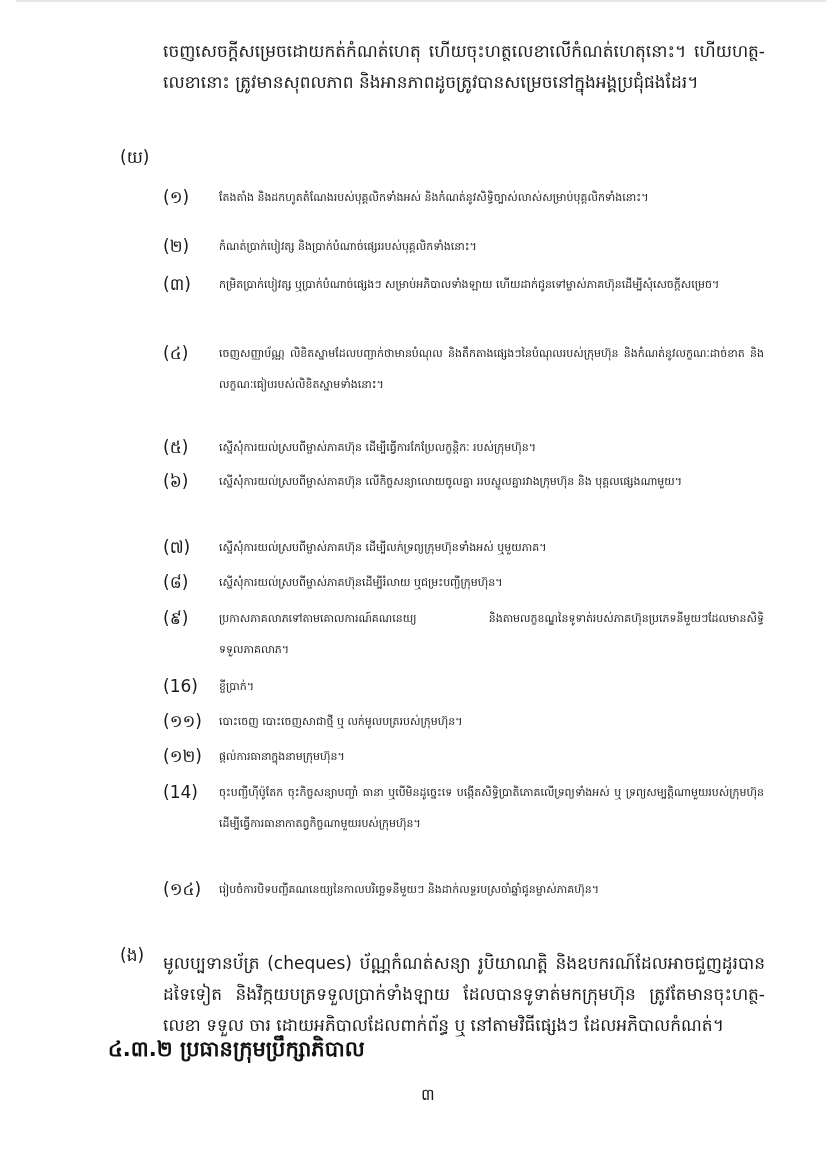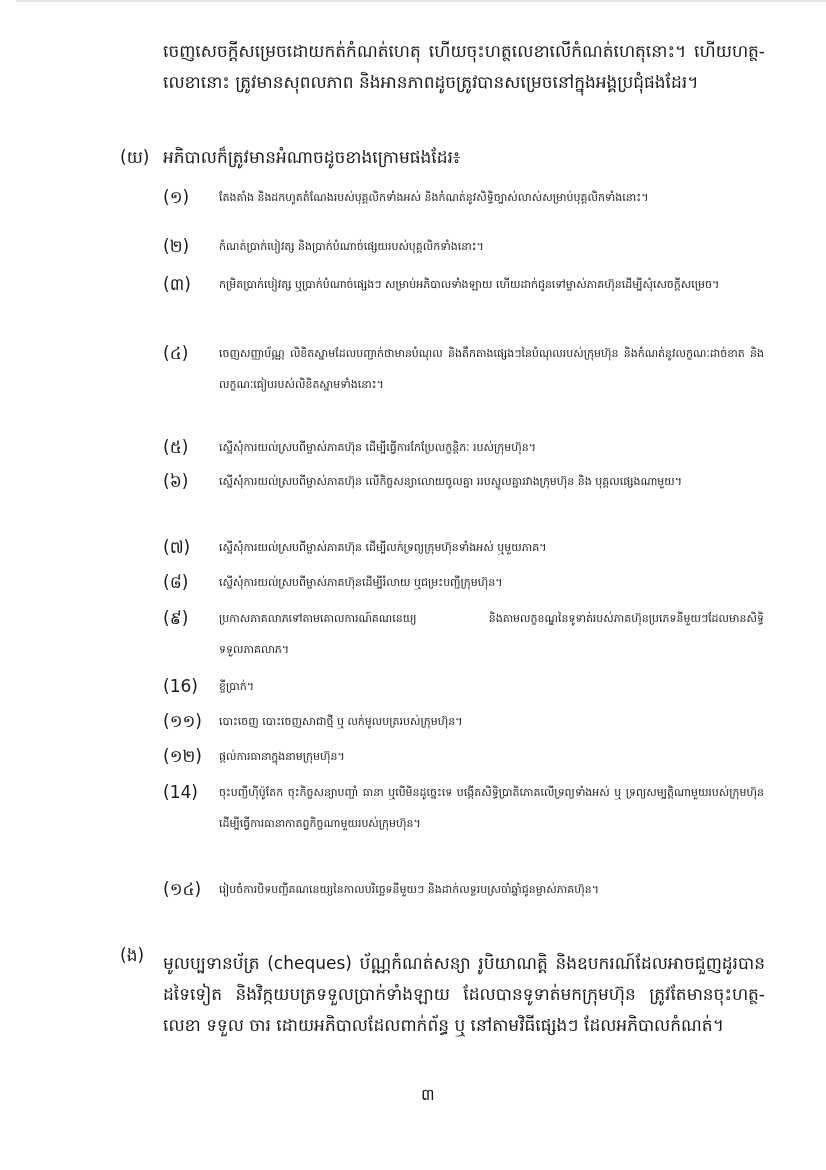--- a/index.html
+++ b/index.html
@@ -16,29 +16,28 @@
 </style>
 </head>
 <body>
 
 <div class="page">
   <div class="top-rule"></div>
 
   <div class="para" style="left:147px; top:36px; width:602px; text-align:justify;">ចេញសេចក្ដីសម្រេចដោយកត់កំណត់ហេតុ ហើយចុះហត្ថលេខាលើកំណត់ហេតុនោះ។ ហើយហត្ថ-លេខានោះ ត្រូវមានសុពលភាព និងអានភាពដូចត្រូវបានសម្រេចនៅក្នុងអង្គប្រជុំផងដែរ។</div>
 
   <div class="para" style="left:104px; top:142px;">(យ)</div>
-  <div class="para" style="left:147px; top:142px; width:600px;">អភិបាលក៏ត្រូវមានអំណាចដូចខាងក្រោមផងដែរ៖</div>
 
   <div class="item" style="top:182px;">
     <span class="num">(១)</span>
     <span class="txt">តែងតាំង និងដកហូតតំណែងរបស់បុគ្គលិកទាំងអស់ និងកំណត់នូវសិទ្ធិច្បាស់លាស់សម្រាប់បុគ្គលិកទាំងនោះ។</span>
   </div>
   <div class="item" style="top:231px;">
     <span class="num">(២)</span>
-    <span class="txt">កំណត់ប្រាក់បៀវត្ស និងប្រាក់បំណាច់ផ្សេយរបស់បុគ្គលិកទាំងនោះ។</span>
+    <span class="txt">កំណត់ប្រាក់បៀវត្ស និងប្រាក់បំណាច់ផ្សេររបស់បុគ្គលិកទាំងនោះ។</span>
   </div>
   <div class="item" style="top:269px;">
     <span class="num">(៣)</span>
     <span class="txt">កម្រិតប្រាក់បៀវត្ស ឬប្រាក់បំណាច់ផ្សេងៗ សម្រាប់អភិបាលទាំងឡាយ ហើយដាក់ជូនទៅម្ចាស់ភាគហ៊ុនដើម្បីសុំសេចក្ដីសម្រេច។</span>
   </div>
   <div class="item" style="top:338px;">
     <span class="num">(៤)</span>
     <span class="txt">ចេញសញ្ញាប័ណ្ណ លិខិតស្នាមដែលបញ្ជាក់ថាមានបំណុល និងតឹកតាងផ្សេងៗនៃបំណុលរបស់ក្រុមហ៊ុន និងកំណត់នូវលក្ខណៈដាច់ខាត និងលក្ខណៈធៀបរបស់លិខិតស្នាមទាំងនោះ។</span>
   </div>
   <div class="item" style="top:432px;">
@@ -78,15 +77,16 @@
     <span class="txt">ចុះបញ្ជីហ៊ីប៉ូតែក ចុះកិច្ចសន្យាបញ្ចាំ ធានា ឬបើមិនដូច្នេះទេ បង្កើតសិទ្ធិប្រាតិភោគលើទ្រព្យទាំងអស់ ឬ ទ្រព្យសម្បត្តិណាមួយរបស់ក្រុមហ៊ុន ដើម្បីធ្វើការធានាកាតព្វកិច្ចណាមួយរបស់ក្រុមហ៊ុន។</span>
   </div>
   <div class="item" style="top:874px;">
     <span class="num">(១៤)</span>
     <span class="txt">រៀបចំការបិទបញ្ជីគណនេយ្យនៃកាលបរិច្ឆេទនីមួយៗ និងដាក់លទ្លរបស្រចាំឆ្នាំជូនម្ចាស់ភាគហ៊ុន។</span>
   </div>
 
   <div class="para" style="left:104px; top:940px;">(ង)</div>
   <div class="para" style="left:147px; top:940px; width:602px; text-align:justify;margin-top:8px;">មូលប្បទានប័ត្រ (cheques) ប័ណ្ណកំណត់សន្យា រូបិយាណត្តិ និងឧបករណ៍ដែលអាចជួញដូរបានដទៃទៀត និងវិក្កយបត្រទទួលប្រាក់ទាំងឡាយ ដែលបានទូទាត់មកក្រុមហ៊ុន ត្រូវតែមានចុះហត្ថ-លេខា ទទួល ចារ ដោយអភិបាលដែលពាក់ព័ន្ធ ឬ នៅតាមវិធីផ្សេងៗ ដែលអភិបាលកំណត់។</div>
 
+  <div class="heading" style="left:92px; top:1035px;">៤.៣.២ ប្រធានក្រុមប្រឹក្សាភិបាល</div>
 
   <div class="pnum" style="left:405px; top:1085px;">៣</div>
 </div>
 
 </body></html>

